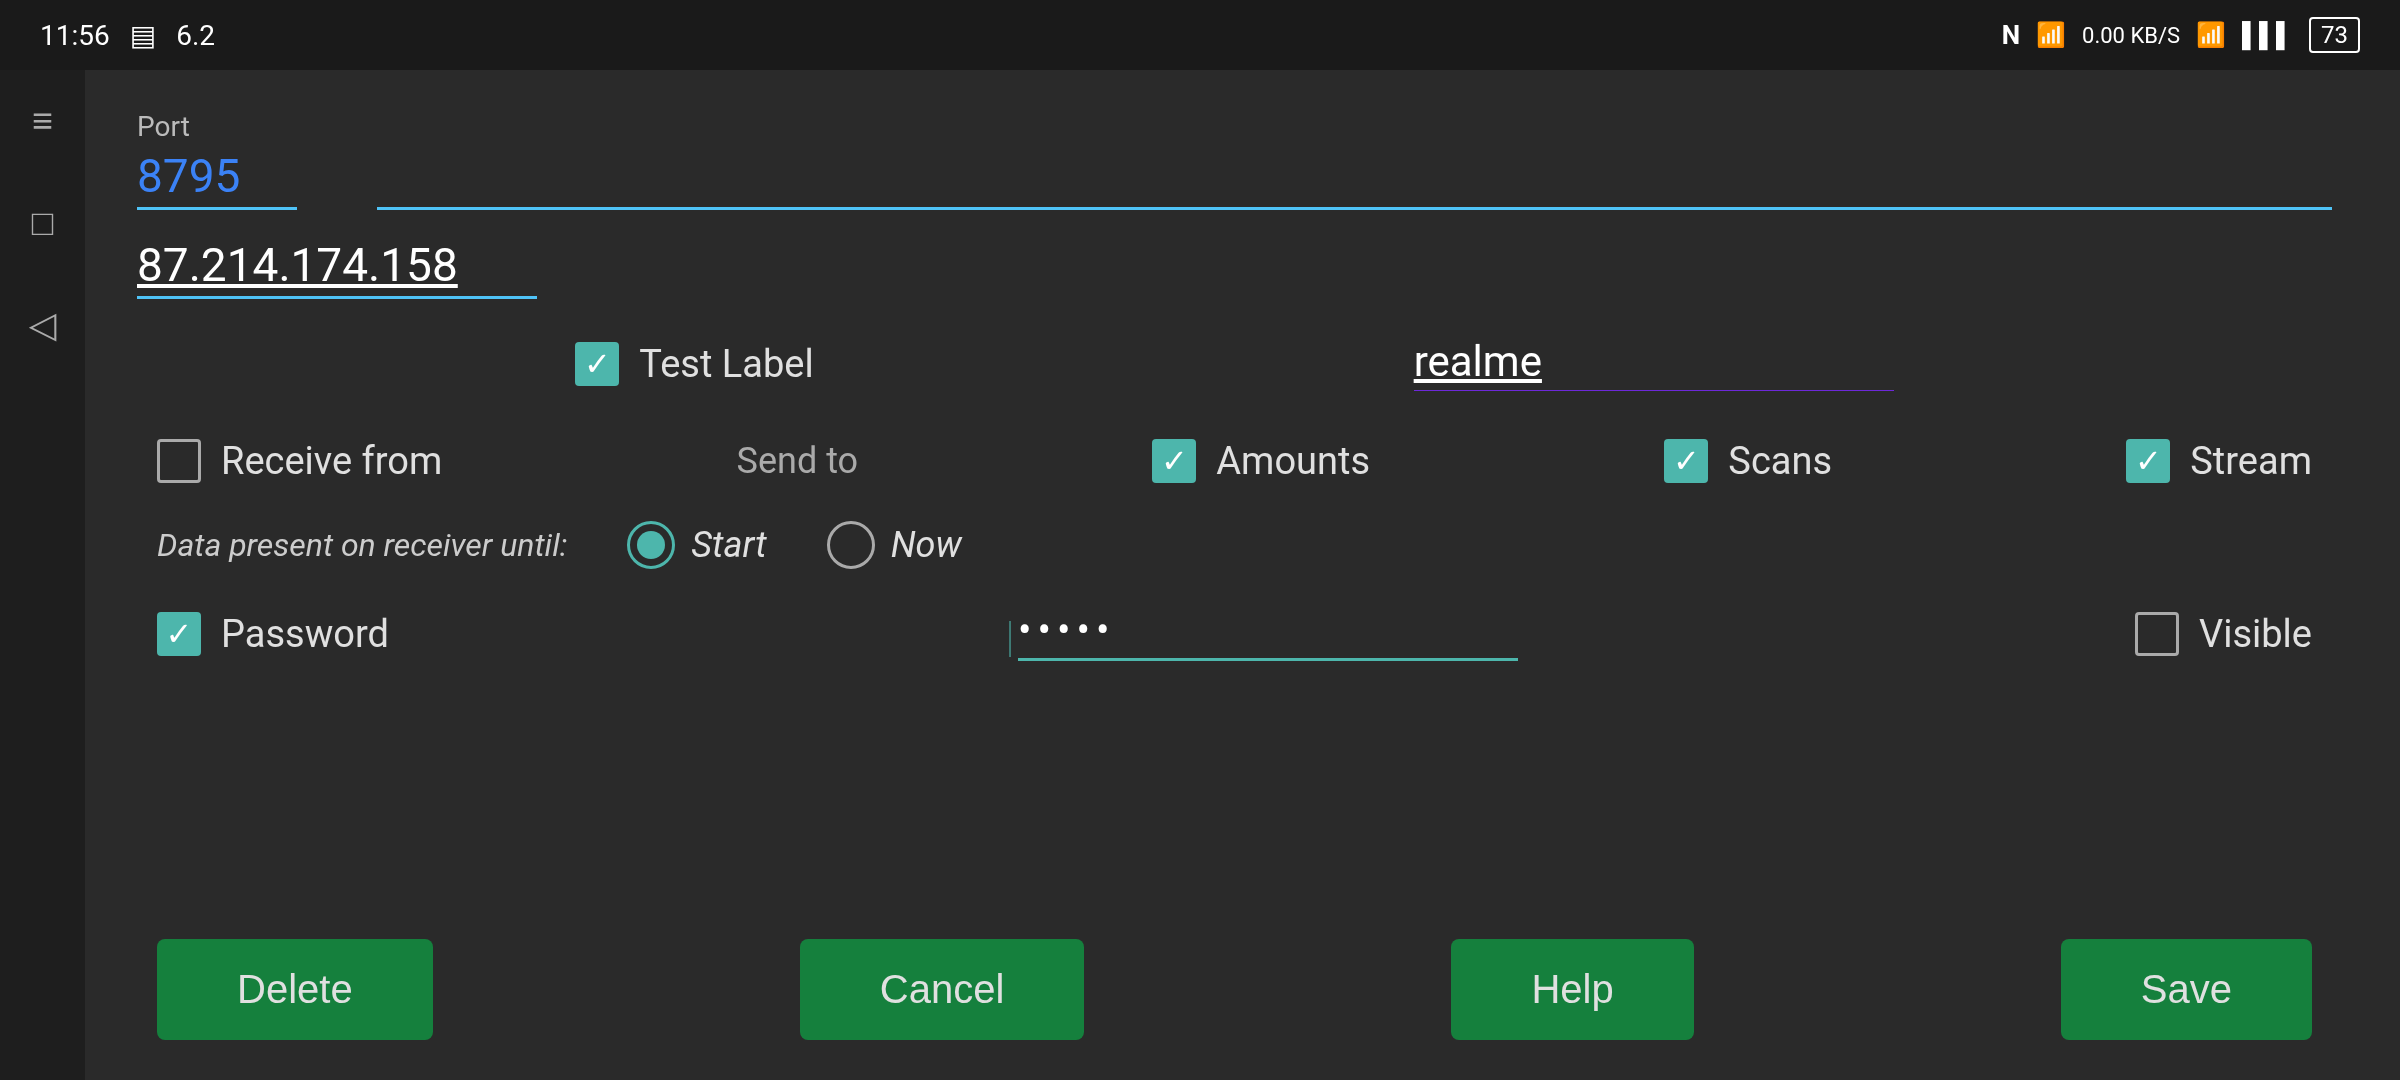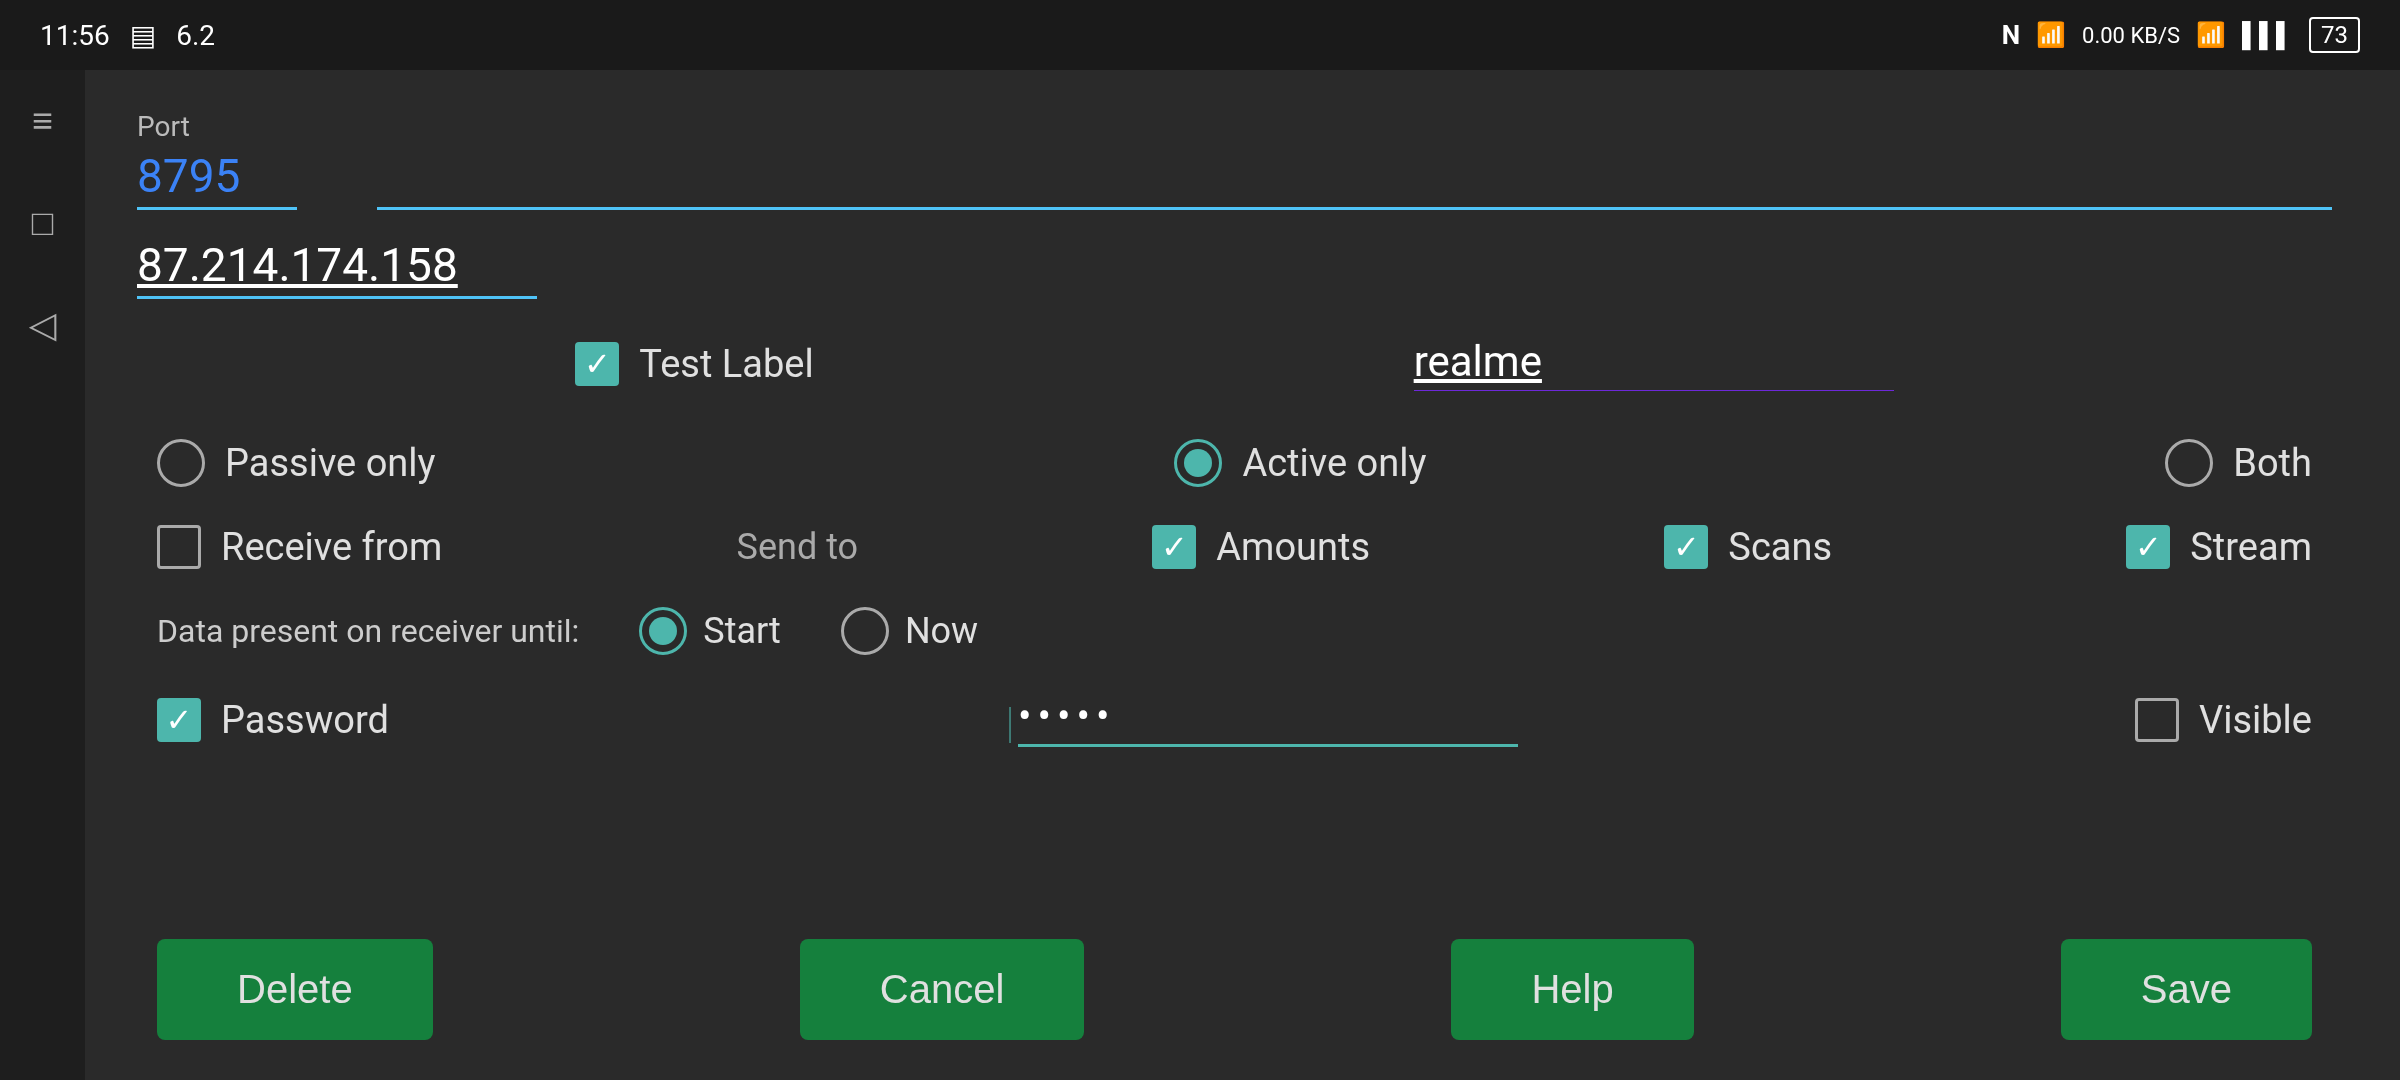--- a/index.html
+++ b/index.html
@@ -171,20 +171,21 @@
       margin-bottom: 30px;
       padding: 0 20px;
     }
     
     .row6 {
       display: flex;
       align-items: center;
       gap: 60px;
       margin-bottom: 30px;
       padding: 0 20px;
+      font-style: italic;
     }
     .data-present-label { font-size: 32px; color: #ccc; }
     
     .row7 {
       display: flex;
       align-items: center;
       justify-content: space-between;
       margin-bottom: 50px;
       padding: 0 20px;
     }
@@ -278,40 +279,20 @@
   <div class="row3">
     <div class="checkbox-label">
       <div class="checkbox-box">
         <span class="checkbox-checkmark">✓</span>
       </div>
       <span>Test Label</span>
     </div>
     <span class="realme-field">realme</span>
   </div>
 
-  <div class="row4">
-    <div class="radio-label">
-      <div class="radio-outer">
-        
-      </div>
-      <span>Passive only</span>
-    </div>
-    <div class="radio-label">
-      <div class="radio-outer selected">
-        <div class="radio-inner"></div>
-      </div>
-      <span>Active only</span>
-    </div>
-    <div class="radio-label">
-      <div class="radio-outer">
-        
-      </div>
-      <span>Both</span>
-    </div>
-  </div>
 
   <div class="row5">
     <div class="checkbox-label">
       <div class="checkbox-box unchecked"></div>
       <span>Receive from</span>
     </div>
     <span class="send-to-label">Send to</span>
     <div class="checkbox-label">
       <div class="checkbox-box">
         <span class="checkbox-checkmark">✓</span>

